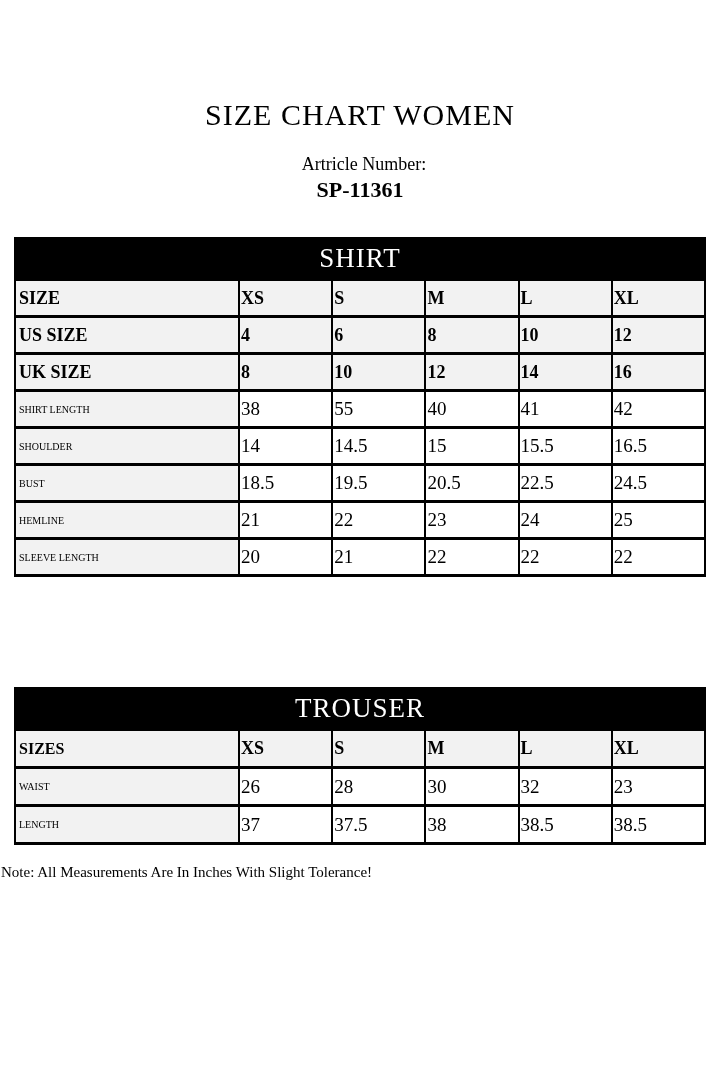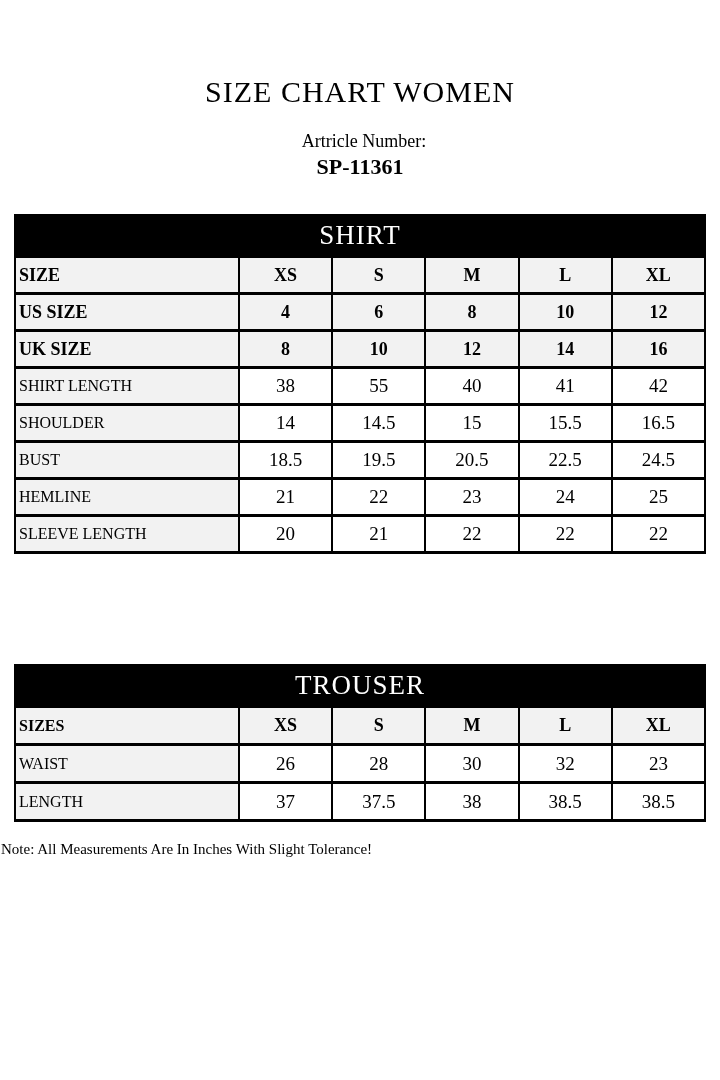--- a/index.html
+++ b/index.html
@@ -3,21 +3,21 @@
 <meta charset="utf-8">
 <style>
   html, body { margin: 0; padding: 0; }
   body {
     width: 720px; height: 1080px;
     background: #ffffff; color: #000000;
     font-family: "Liberation Serif", "DejaVu Serif", serif;
     overflow: hidden;
   }
   .page-title {
-    margin: 0; padding-top: 74px;
+    margin: 0; padding-top: 97px;
     text-align: center;
     font-size: 30px; line-height: 36px;
     font-weight: normal; letter-spacing: 1px;
   }
   .article-label {
     margin-top: 20px; text-align: center;
     font-size: 18px; line-height: 22px; padding-left: 8px;
   }
   .article-number {
     margin-top: 2px; text-align: center;
@@ -41,25 +41,25 @@
     border: 2px solid #000;
     border-top-width: 3px; border-bottom-width: 3px;
     height: 37px; box-sizing: border-box;
     overflow: hidden; white-space: nowrap;
   }
   .trouser-table td { height: 38px; }
   td.lbl {
     text-align: left; padding: 0 8px 0 3px;
     background: #f2f2f2;
   }
-  td.val { text-align: center; background: #ffffff; }
+  td.val { text-align: left; background: #ffffff; }
   tr.hdr td { font-weight: bold; background: #f2f2f2; font-size: 18px; }
   tr.hdr td.lbl { font-size: 18px; }
   .trouser-table tr.hdr td.lbl { font-weight: bold; font-size: 16px; }
-  tr.m td.lbl { font-size: 16px; }
+  tr.m td.lbl { font-size: 10px; }
   tr.m td.val { font-size: 19px; }
   .note {
     margin: 18px 0 0 1px;
     font-size: 15px; line-height: 19px;
   }
 </style>
 </head>
 <body>
 
 <div>

